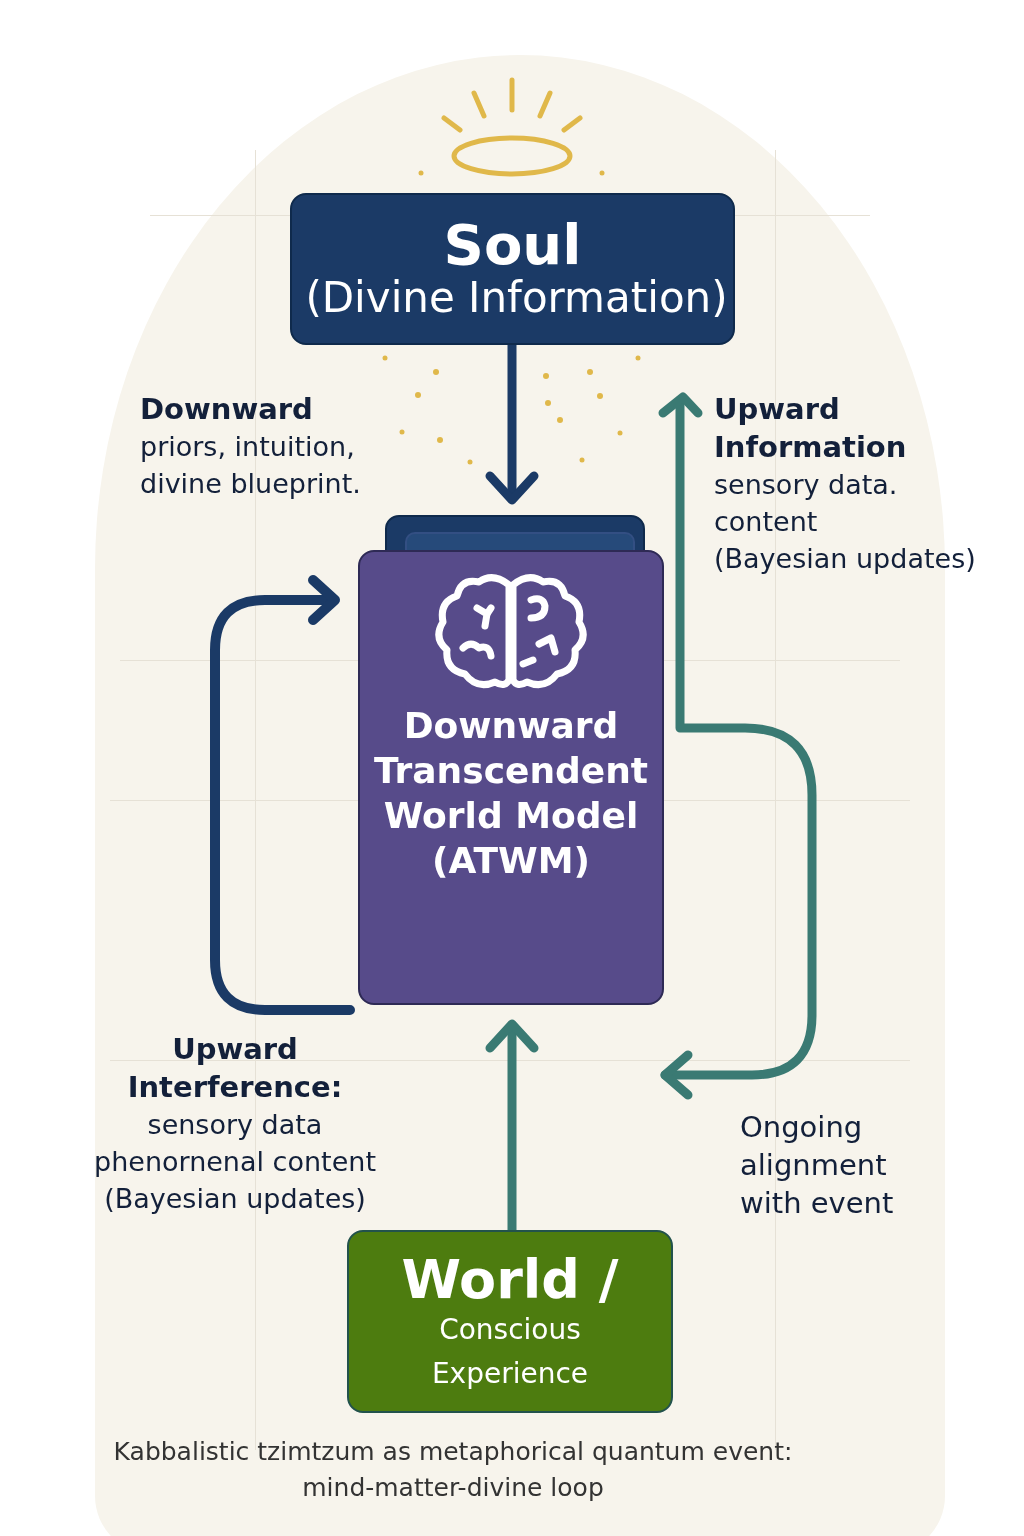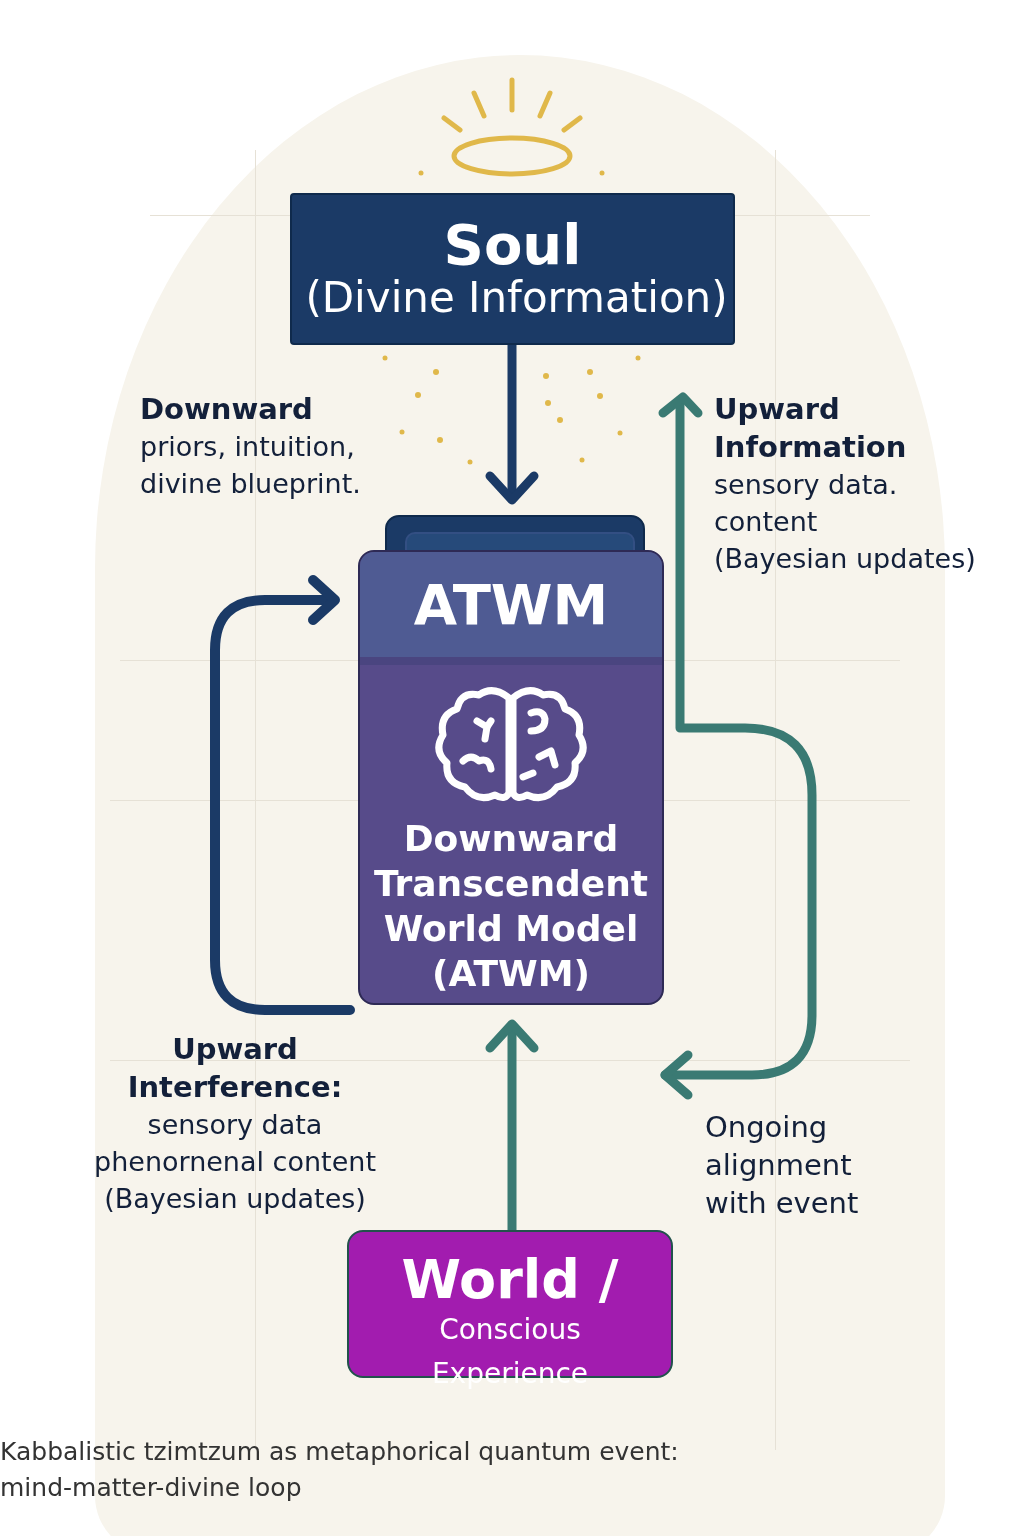--- a/index.html
+++ b/index.html
@@ -5,41 +5,41 @@
   html, body { margin:0; padding:0; }
   body { width:1024px; height:1536px; background:#ffffff; position:relative; overflow:hidden;
          font-family:"DejaVu Sans", sans-serif; }
   .bg-shape { position:absolute; left:95px; top:55px; width:850px; height:1500px;
               background:#f7f4ec; border-radius:430px 430px 60px 60px / 520px 520px 60px 60px; }
   .grid-line-v { position:absolute; width:1px; background:#e6e1d6; }
   .grid-line-h { position:absolute; height:1px; background:#e6e1d6; }
   svg.arrows { position:absolute; left:0; top:0; width:1024px; height:1536px; }
   .box { position:absolute; box-sizing:border-box; color:#fff; text-align:center;
          border:2px solid #0f2a4c; }
-  .soul-box { left:290px; top:193px; width:445px; height:152px; background:#1b3a66; border-radius:4px; }
+  .soul-box { left:290px; top:193px; width:445px; height:152px; background:#1b3a66; border-radius:16px; }
   .soul-title { font-size:56px; font-weight:bold; margin-top:18px; line-height:64px; }
   .soul-sub { font-size:42px; line-height:42px;padding-left:8px; }
   .atwm-back { position:absolute; left:385px; top:515px; width:256px; height:60px; background:#1b3a66;
                border-radius:14px 14px 0 0; border:2px solid #0f2a4c; }
   .atwm-back2 { position:absolute; left:405px; top:532px; width:226px; height:40px; background:#264a7a;
                 border-radius:10px 10px 0 0; border:2px solid #334f83; }
   .atwm-box { left:358px; top:550px; width:306px; height:455px; background:#574b8a;
               border-radius:16px; border:2px solid #2e2a55; overflow:hidden; }
   .atwm-head { height:105px; background:#4f5b93; border-bottom:8px solid #4a4580; }
   .atwm-title { font-size:56px; font-weight:bold; line-height:105px; }
   .atwm-desc { font-size:36px; font-weight:bold; line-height:45px; margin-top:0; }
   .brain { display:block; margin:18px auto 8px; }
-  .world-box { left:347px; top:1230px; width:326px; height:148px; background:#a21caf; border-radius:16px;
+  .world-box { left:347px; top:1230px; width:326px; height:183px; background:#4d7c0f; border-radius:16px;
                border-color:#22524c; }
   .world-title { font-size:54px; font-weight:bold; line-height:56px; margin-top:20px; }
   .world-sub { font-size:28px; line-height:44px; }
   .label { position:absolute; color:#13203a; font-size:29px; line-height:38px; }
   .label .head { font-weight:bold; }
   .label .body { font-size:27px; line-height:37px; }
-  .caption { position:absolute; left:0; width:900px; text-align:left; color:#333; font-size:25px; line-height:36px; }
+  .caption { position:absolute; left:0; width:900px; text-align:center; color:#333; font-size:25px; line-height:36px; }
 </style>
 </head>
 <body>
 
 <div class="bg-shape"></div>
 <div class="grid-line-v" style="left:255px;top:150px;height:1300px"></div>
 <div class="grid-line-v" style="left:775px;top:150px;height:1300px"></div>
 <div class="grid-line-h" style="left:150px;top:215px;width:720px"></div>
 <div class="grid-line-h" style="left:120px;top:660px;width:780px"></div>
 <div class="grid-line-h" style="left:110px;top:800px;width:800px"></div>
@@ -97,23 +97,20 @@
 </svg>
 
 <div class="box soul-box">
   <div class="soul-title">Soul</div>
   <div class="soul-sub">(Divine Information)</div>
 </div>
 
 <div class="atwm-back"></div>
 <div class="atwm-back2"></div>
 <div class="box atwm-box">
-  <div class="atwm-head">
-    <div class="atwm-title">ATWM</div>
-  </div>
   <svg class="brain" width="160" height="125" viewBox="0 0 160 125">
     <g stroke="#fff" stroke-width="7" fill="none" stroke-linecap="round" stroke-linejoin="round">
       <path d="M78,15 Q62,2 48,12 Q30,8 26,26 Q8,32 12,52 Q2,68 16,80 Q14,100 34,104 Q46,120 64,112 Q74,118 78,110 Z"></path>
       <path d="M82,15 Q98,2 112,12 Q130,8 134,26 Q152,32 148,52 Q158,68 144,80 Q146,100 126,104 Q114,120 96,112 Q86,118 82,110 Z"></path>
       <path d="M46,38 L56,44 L54,56"></path>
       <path d="M60,38 L56,44"></path>
       <path d="M32,78 Q40,70 48,78 Q58,74 60,86"></path>
       <path d="M100,30 Q112,26 114,36 Q114,48 100,48"></path>
       <path d="M108,74 L120,68 L124,82"></path>
       <path d="M92,94 L102,90"></path>
@@ -148,21 +145,21 @@
 </div>
 
 <div class="label" style="left:85px;top:1030px;width:300px;text-align:center">
   <div class="head">Upward</div>
   <div class="head">Interference:</div>
   <div class="body">sensory data</div>
   <div class="body">phenornenal content</div>
   <div class="body">(Bayesian updates)</div>
 </div>
 
-<div class="label" style="left:705px;top:1108px;width:220px">
+<div class="label" style="left:740px;top:1108px;width:220px">
   <div>Ongoing</div>
   <div>alignment</div>
   <div>with event</div>
 </div>
 
 <div class="caption" style="top:1434px;left:0;width:906px">
   <div>Kabbalistic tzimtzum as metaphorical quantum event:</div>
   <div>mind-matter-divine loop</div>
 </div>
 

